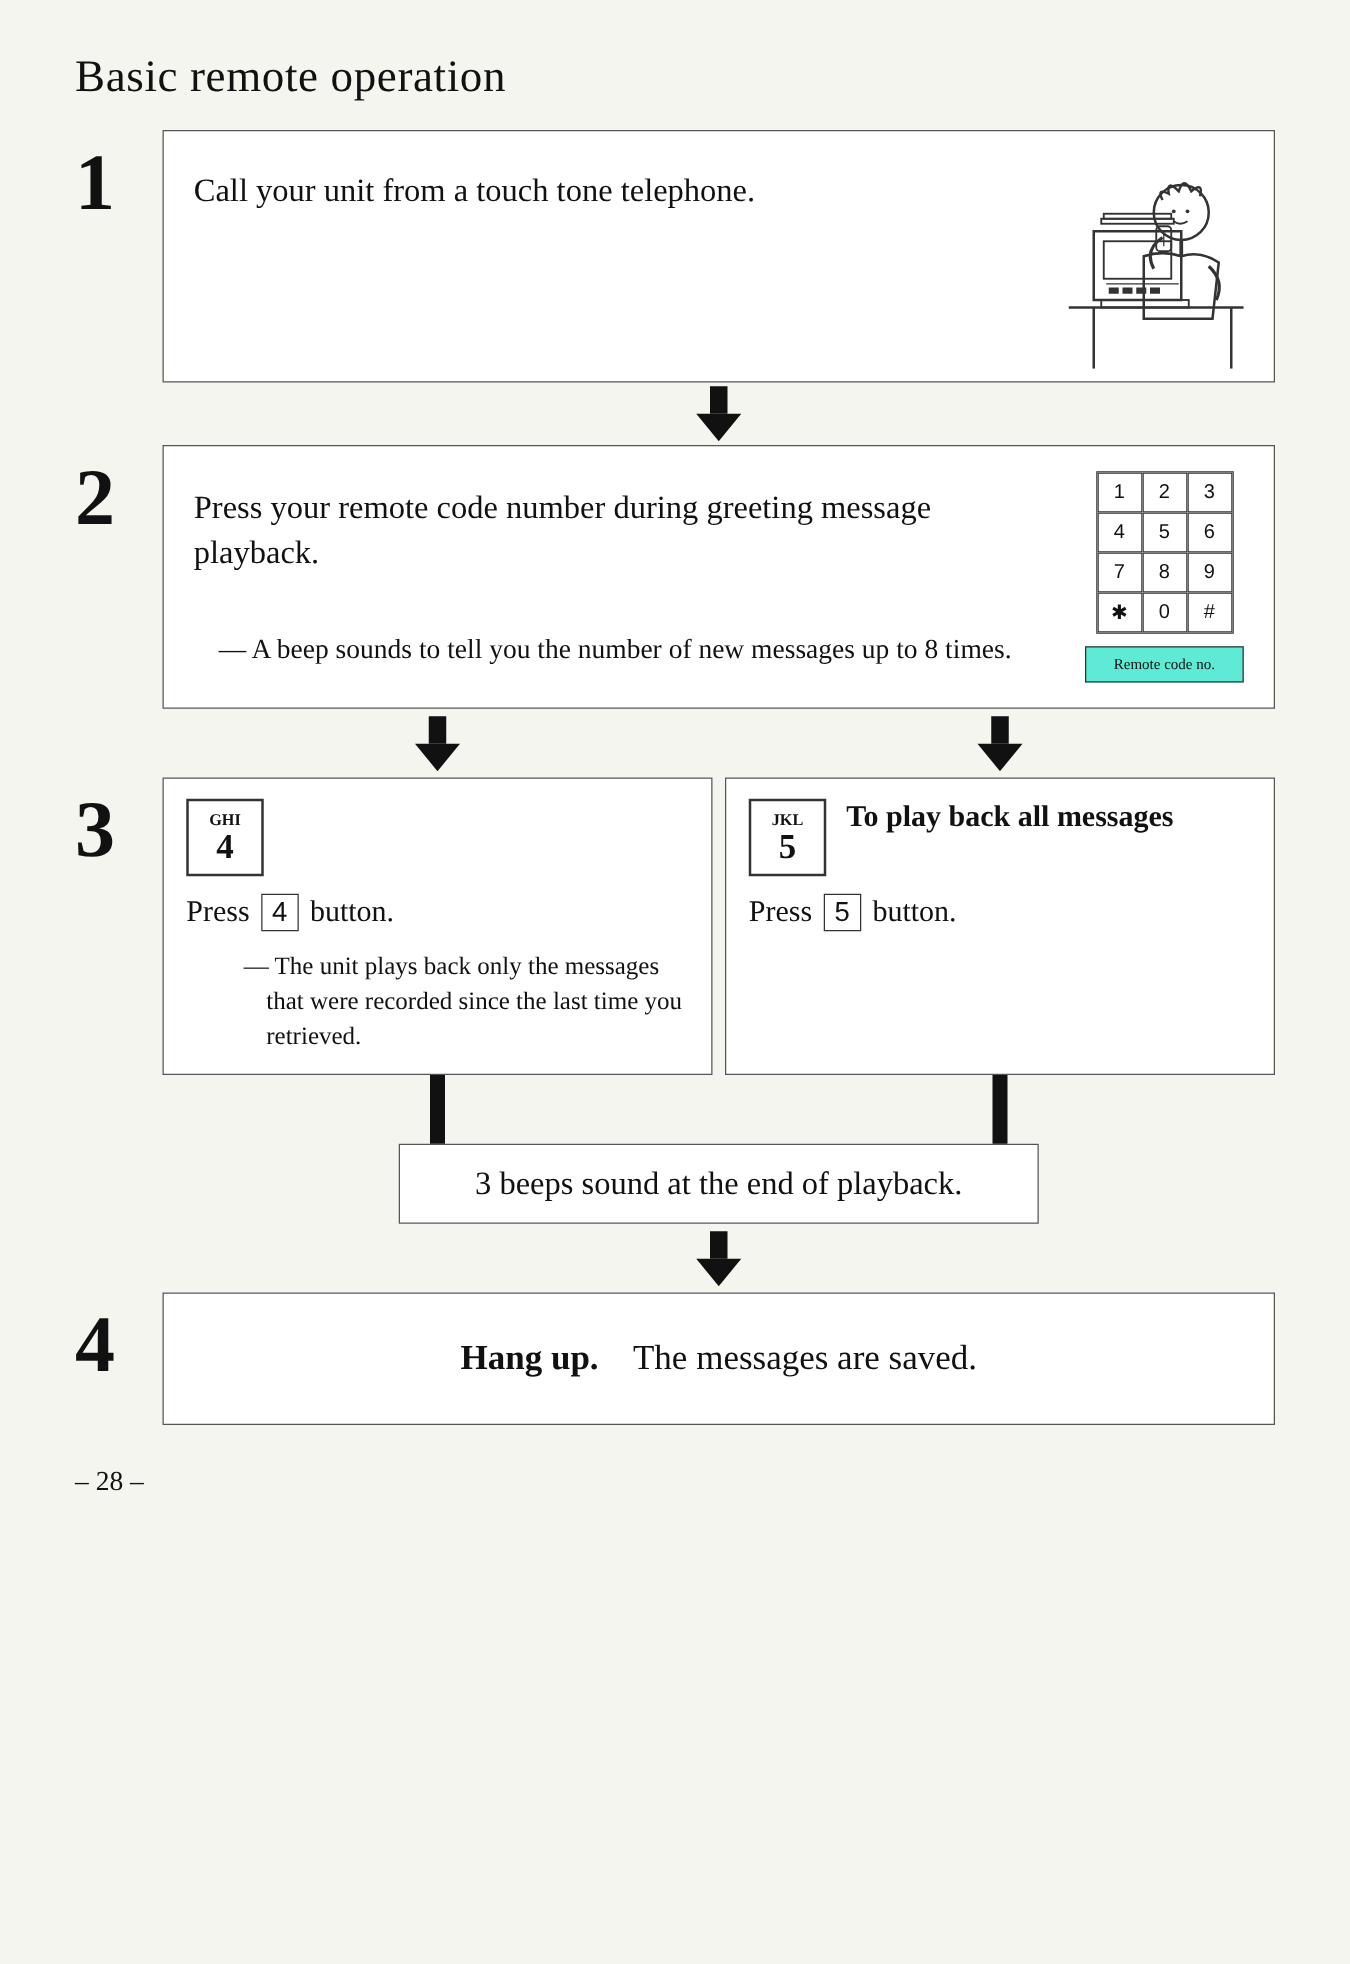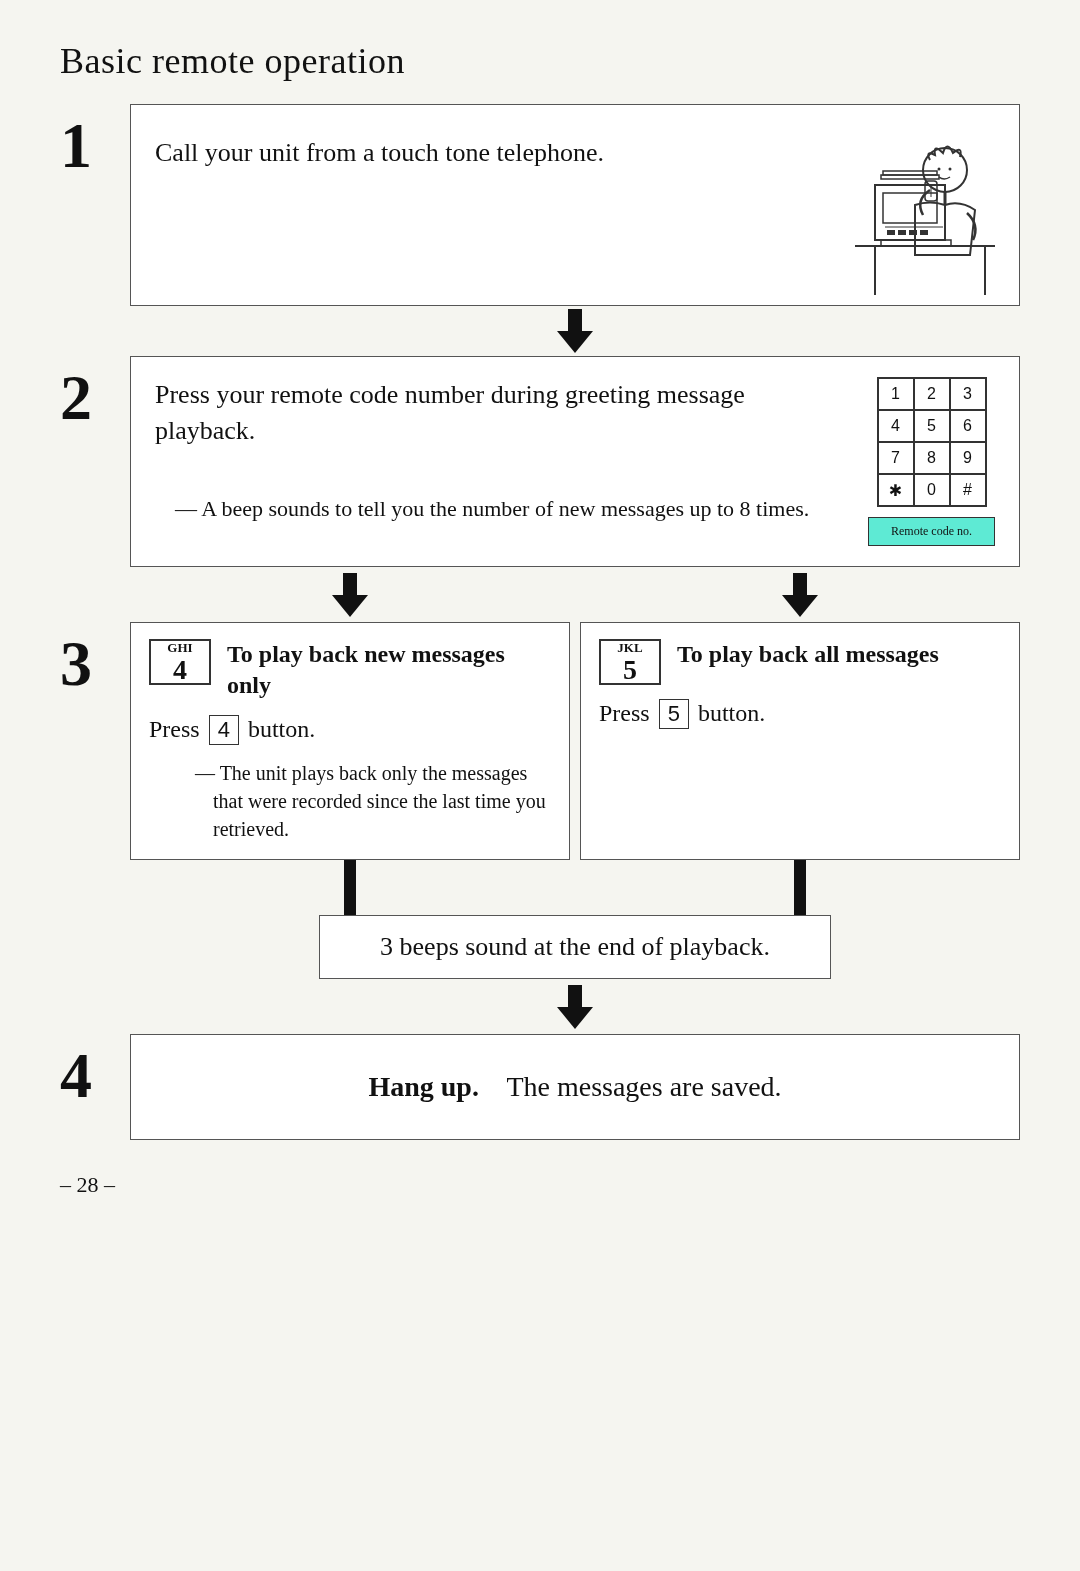--- a/index.html
+++ b/index.html
@@ -89,21 +89,21 @@
     
     .person-illustration {
       width: 200px;
       height: 160px;
       flex-shrink: 0;
     }
 
     
     .step2-content {
       display: flex;
-      align-items: flex-start;
+      align-items: center;
       justify-content: space-between;
     }
 
     .step2-left {
       flex: 1;
       padding-right: 20px;
     }
 
     .step2-main-text {
       font-size: 26px;
@@ -191,21 +191,21 @@
     .step3-header {
       display: flex;
       align-items: flex-start;
       margin-bottom: 14px;
       gap: 16px;
     }
 
     .big-key-box {
       border: 2px solid #333;
       width: 62px;
-      height: 46px;
+      height: 62px;
       display: flex;
       flex-direction: column;
       align-items: center;
       justify-content: center;
       font-size: 13px;
       line-height: 1.2;
       flex-shrink: 0;
     }
 
     .big-key-letters {
@@ -426,21 +426,20 @@
 <div class="step3-row">
   <div class="step-number">3</div>
   <div class="step3-cols">
 
     <div class="step3-col">
       <div class="step3-header">
         <div class="big-key-box">
           <span class="big-key-letters">GHI</span>
           <span class="big-key-number">4</span>
         </div>
-        <div class="step3-title">To play back new messages only</div>
       </div>
       <div class="press-line">
         <span>Press</span>
         <span class="inline-key">4</span>
         <span>button.</span>
       </div>
       <div class="step3-note">— The unit plays back only the messages that were recorded since the last time you retrieved.</div>
     </div>
 
     <div class="step3-col">

